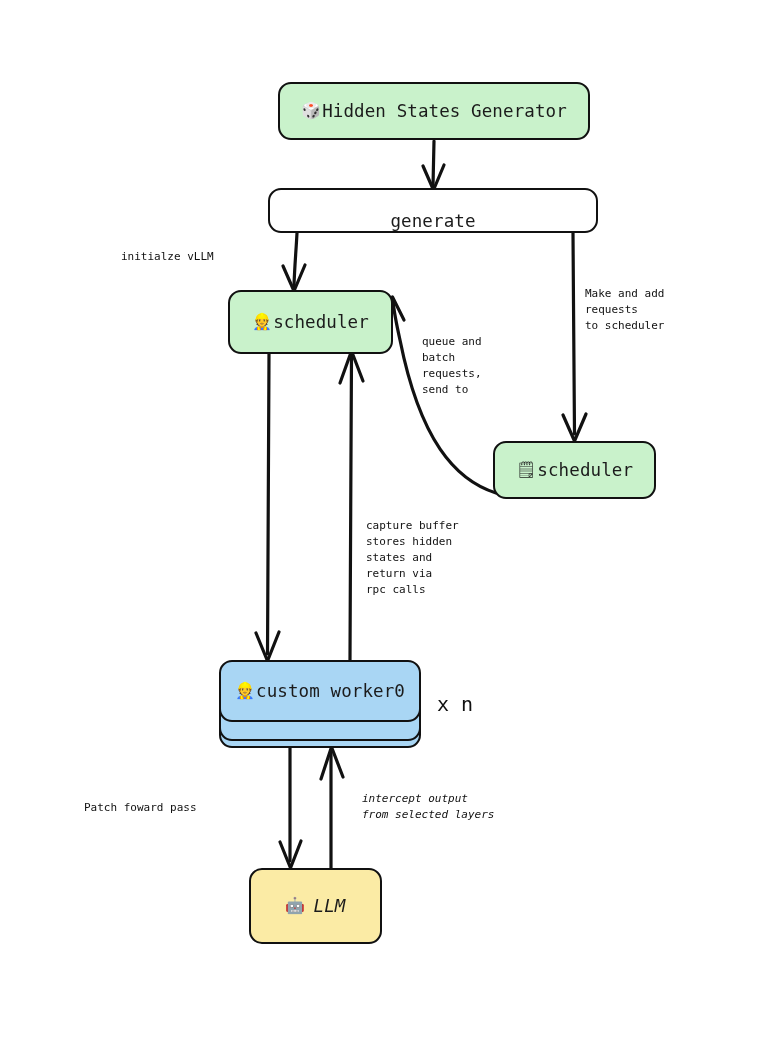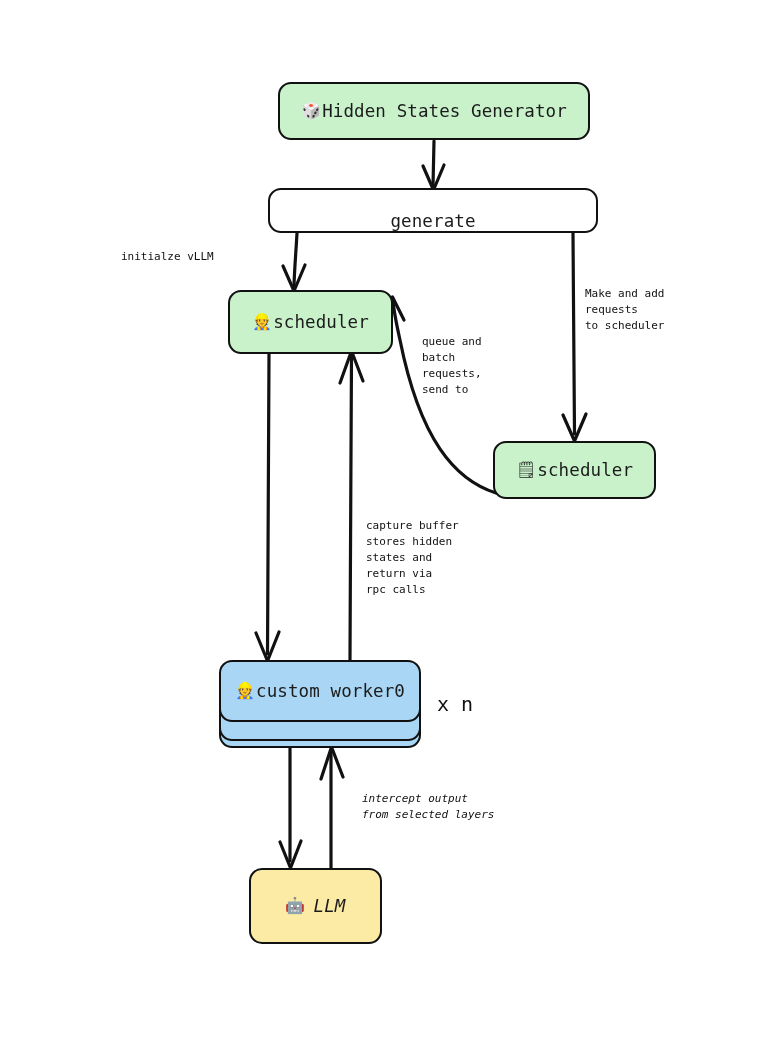--- a/index.html
+++ b/index.html
@@ -199,17 +199,18 @@
 requests
 to scheduler</div>
 
 
   <div class="edge-label" style="left:366px; top:518px;">capture buffer
 stores hidden
 states and
 return via
 rpc calls</div>
 
+  <div class="edge-label" style="left:84px; top:800px;">Patch foward pass</div>
 
   <div class="edge-label" style="left:362px; top:791px;font-style:italic;">intercept output
 from selected layers</div>
 
 </div>
 
 </body></html>

